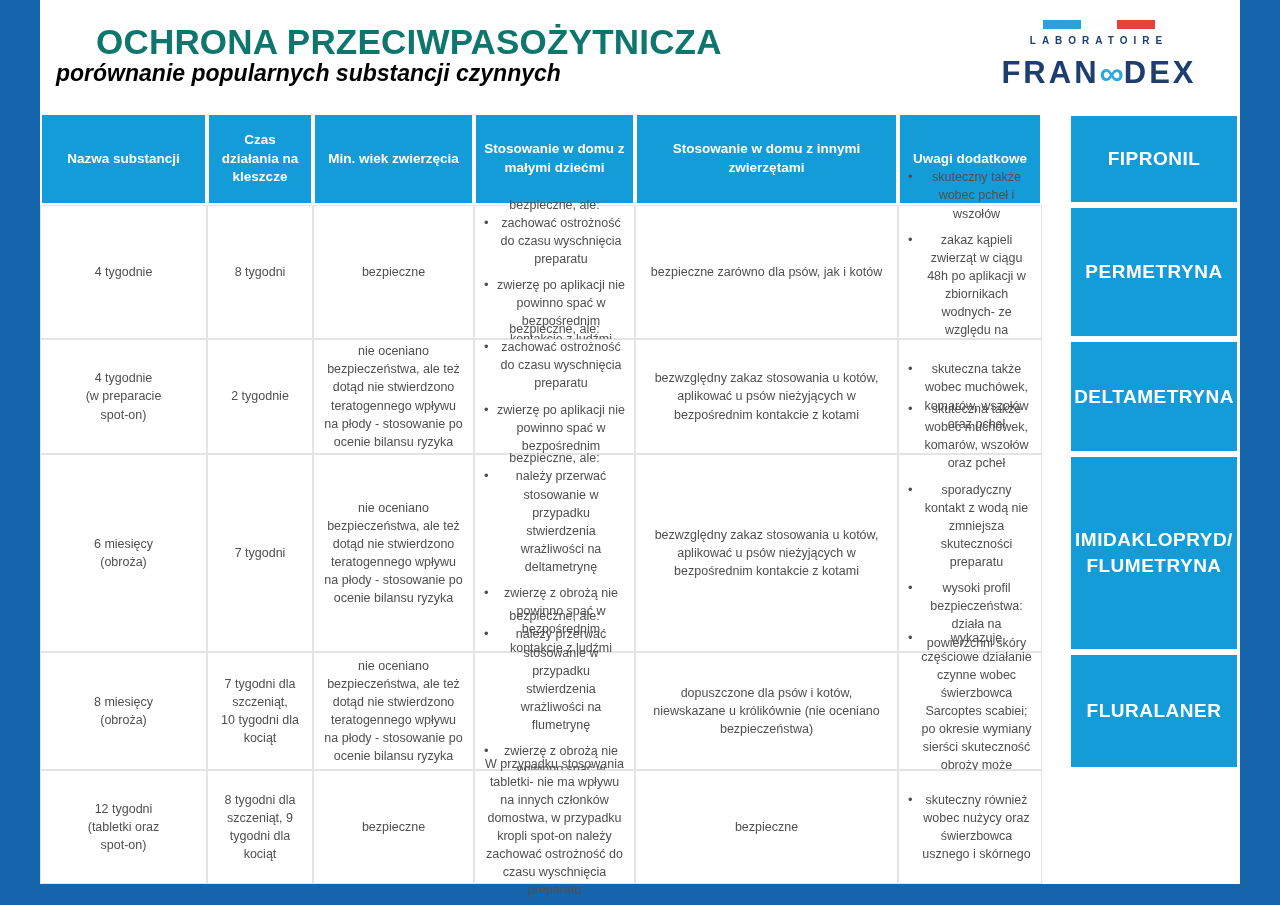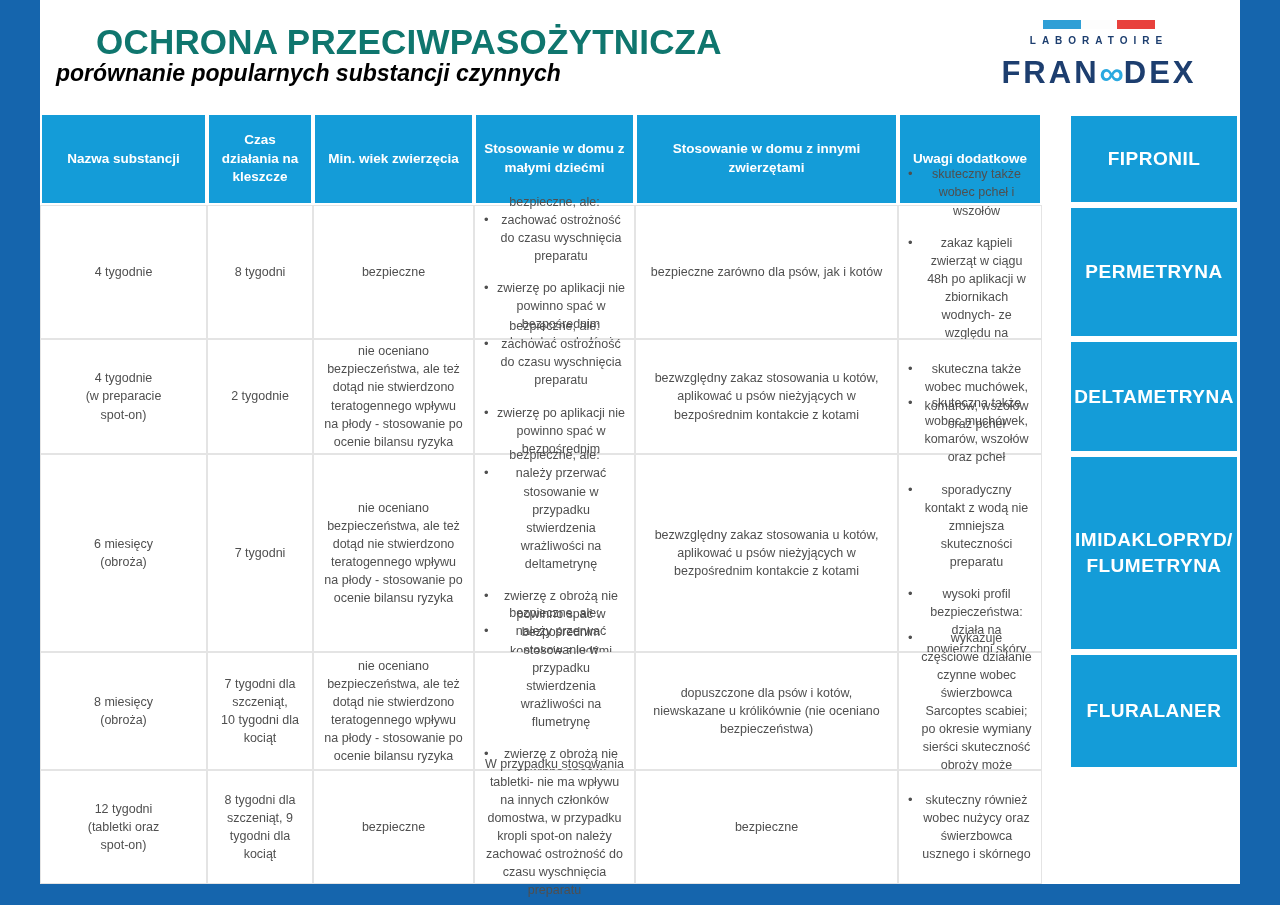--- a/index.html
+++ b/index.html
@@ -57,21 +57,21 @@
     white-space:pre-line;box-sizing:border-box;padding:0 4px;margin-left:26px;
   }
   .td{
     background:#fff;border:1px solid #e4e4e4;
     color:#4f4f4f;font-size:12.5px;line-height:1.45;
     display:flex;flex-direction:column;align-items:center;justify-content:center;
     text-align:center;padding:6px 9px;box-sizing:border-box;
   }
   .pre{white-space:pre-line}
   .bold{font-weight:normal}
-  .blist{display:flex;flex-direction:column;width:100%;gap:14px}
+  .blist{display:flex;flex-direction:column;width:100%;gap:8px}
   .bitem{display:flex;align-items:flex-start;width:100%}
   .bitem::before{content:"\2022";flex:0 0 13px;text-align:left;font-size:13px;line-height:1.4}
   .bitem .btxt{flex:1;text-align:center}
   .intro{width:100%;text-align:center}
 </style>
 </head>
 <body>
 
 <div class="card">
 

